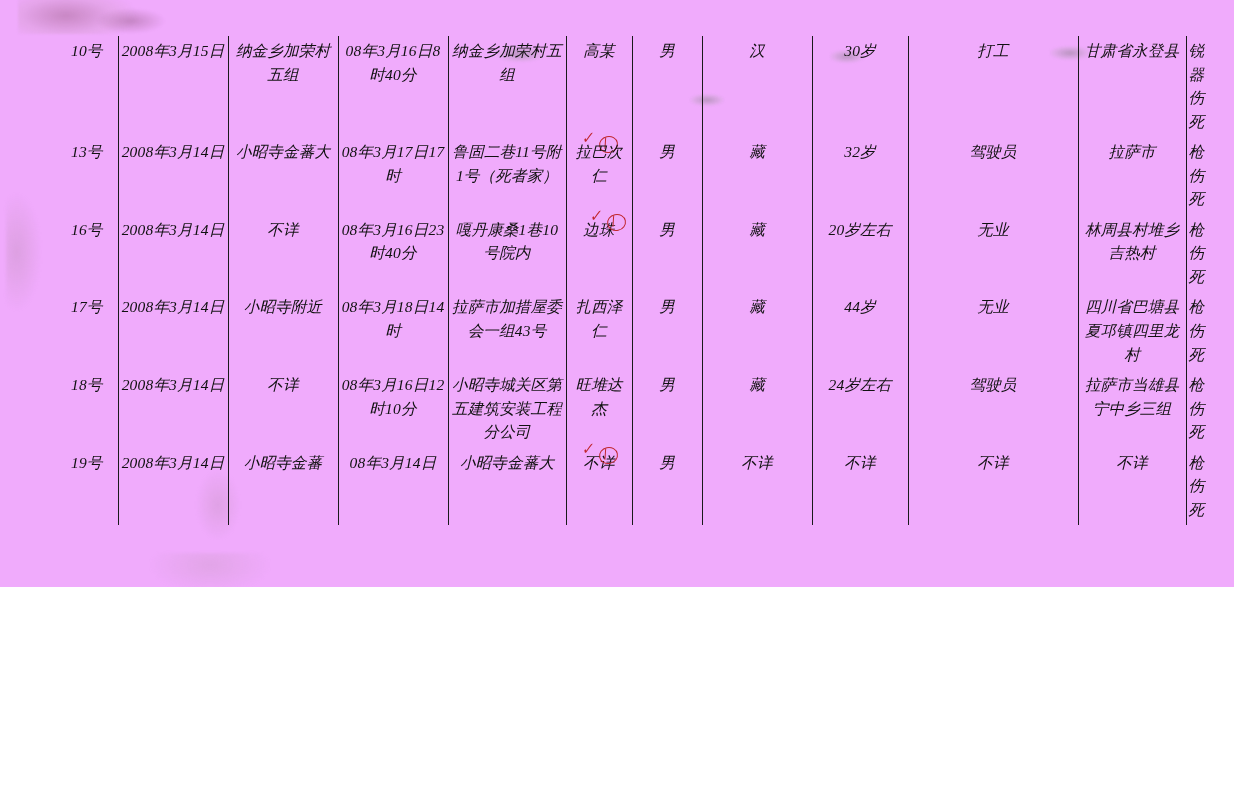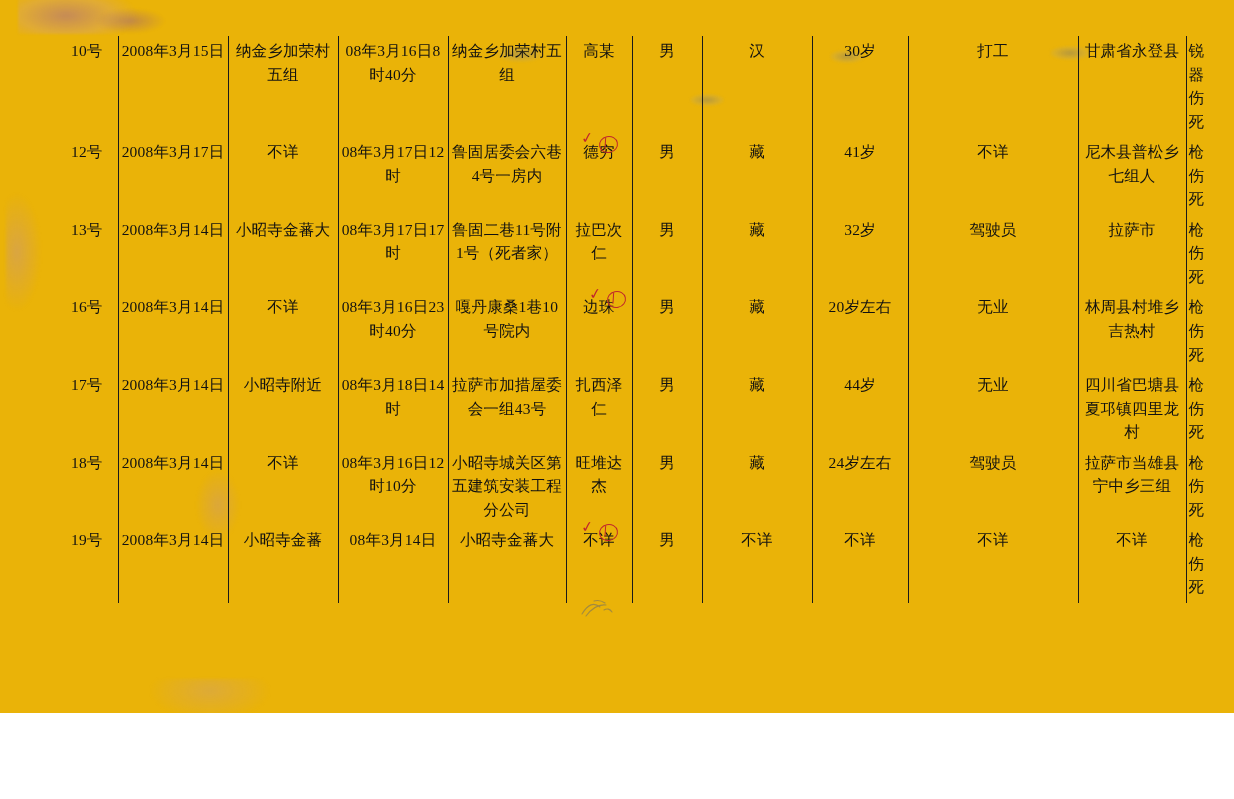--- a/index.html
+++ b/index.html
@@ -3,24 +3,25 @@
 <meta charset="utf-8">
 <style>
   html, body {
     margin: 0;
     padding: 0;
     background: #ffffff;
   }
   #page {
     position: relative;
     width: 1234px;
-    height: 713px;
-    background: #eab308;
+    height: 587px;
+    background: #f0abfc;
     overflow: hidden;
     font-family: "Liberation Serif", "DejaVu Serif", serif;
+    font-style: italic;
   }
   
   .scan-stain {
     position: absolute;
     pointer-events: none;
   }
   .stain-top {
     top: -12px;
     left: 18px;
     width: 120px;
@@ -197,34 +198,20 @@
         </td>
         <td>男</td>
         <td>汉</td>
         <td>30岁</td>
         <td>打工</td>
         <td>甘肃省永登县</td>
         <td>锐器伤死</td>
       </tr>
 
 
-      <tr>
-        <td>12号</td>
-        <td>2008年3月17日</td>
-        <td>不详</td>
-        <td>08年3月17日12时</td>
-        <td>鲁固居委会六巷4号一房内</td>
-        <td>德穷</td>
-        <td>男</td>
-        <td>藏</td>
-        <td>41岁</td>
-        <td>不详</td>
-        <td>尼木县普松乡七组人</td>
-        <td>枪伤死</td>
-      </tr>
 
       <tr>
         <td>13号</td>
         <td>2008年3月14日</td>
         <td>小昭寺金蕃大</td>
         <td>08年3月17日17时</td>
         <td>鲁固二巷11号附1号（死者家）</td>
         <td class="name-cell mark-shift-a">
           <span>拉巴次仁</span>
           <span class="mark-check">✓</span>

